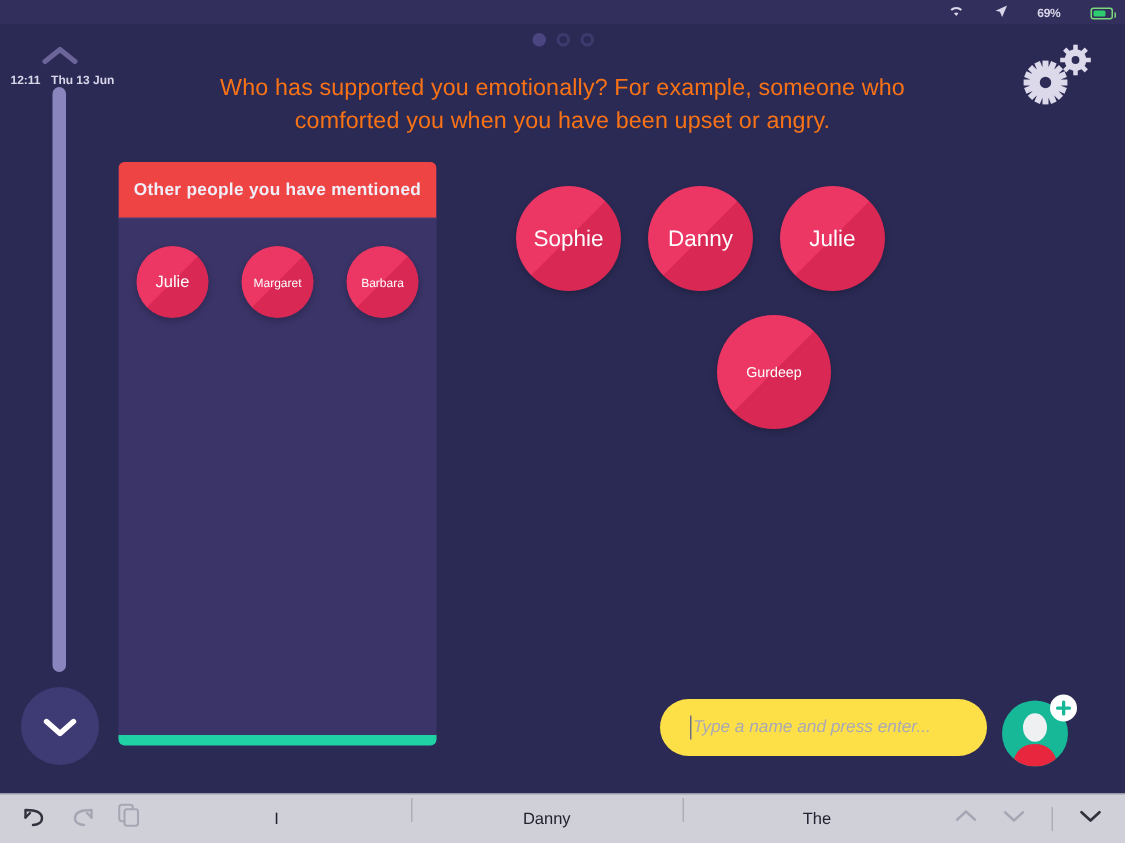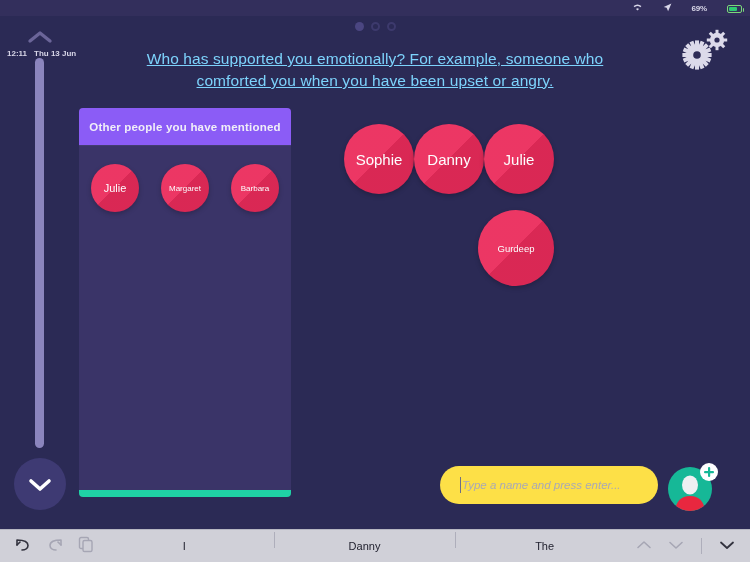--- a/index.html
+++ b/index.html
@@ -118,39 +118,38 @@
     align-items: center;
     justify-content: center;
   }
 
   
   .question {
     position: absolute;
     left: 130px; top: 48px;
     width: 490px;
     text-align: center;
-    color: #7dd3fc;
+    color: #f97316;
     font-size: 15.5px;
     line-height: 22px;
     letter-spacing: 0.1px;
-    text-decoration: underline;
   }
 
   
   .panel {
     position: absolute;
     left: 79px; top: 108px;
     width: 212px; height: 388px;
     background: #3a3468;
     border-radius: 4px;
     overflow: hidden;
   }
   .panel-header {
     height: 37px;
-    background: #8b5cf6;
+    background: #ef4444;
     border-bottom: 1px solid #433d71;
     display: flex;
     align-items: center;
     justify-content: center;
     color: #f0eef8;
     font-size: 11.5px;
     font-weight: bold;
     letter-spacing: 0.2px;
   }
   .panel-body {
@@ -201,20 +200,21 @@
   .bubble.sm { width: 48px; height: 48px; font-size: 8px; }
   .bubble.sm.big-label { font-size: 11px; }
   .bubble.lg { width: 70px; height: 70px; font-size: 15px; }
   .bubble.md { width: 76px; height: 76px; font-size: 9.5px; }
 
   
   .field-row {
     position: absolute;
     left: 344px; top: 124px;
     display: flex;
+    gap: 18px;
   }
   .field-second {
     position: absolute;
     left: 478px; top: 210px;
   }
 
   
   .input-wrap {
     position: absolute;
     left: 440px; top: 466px;

